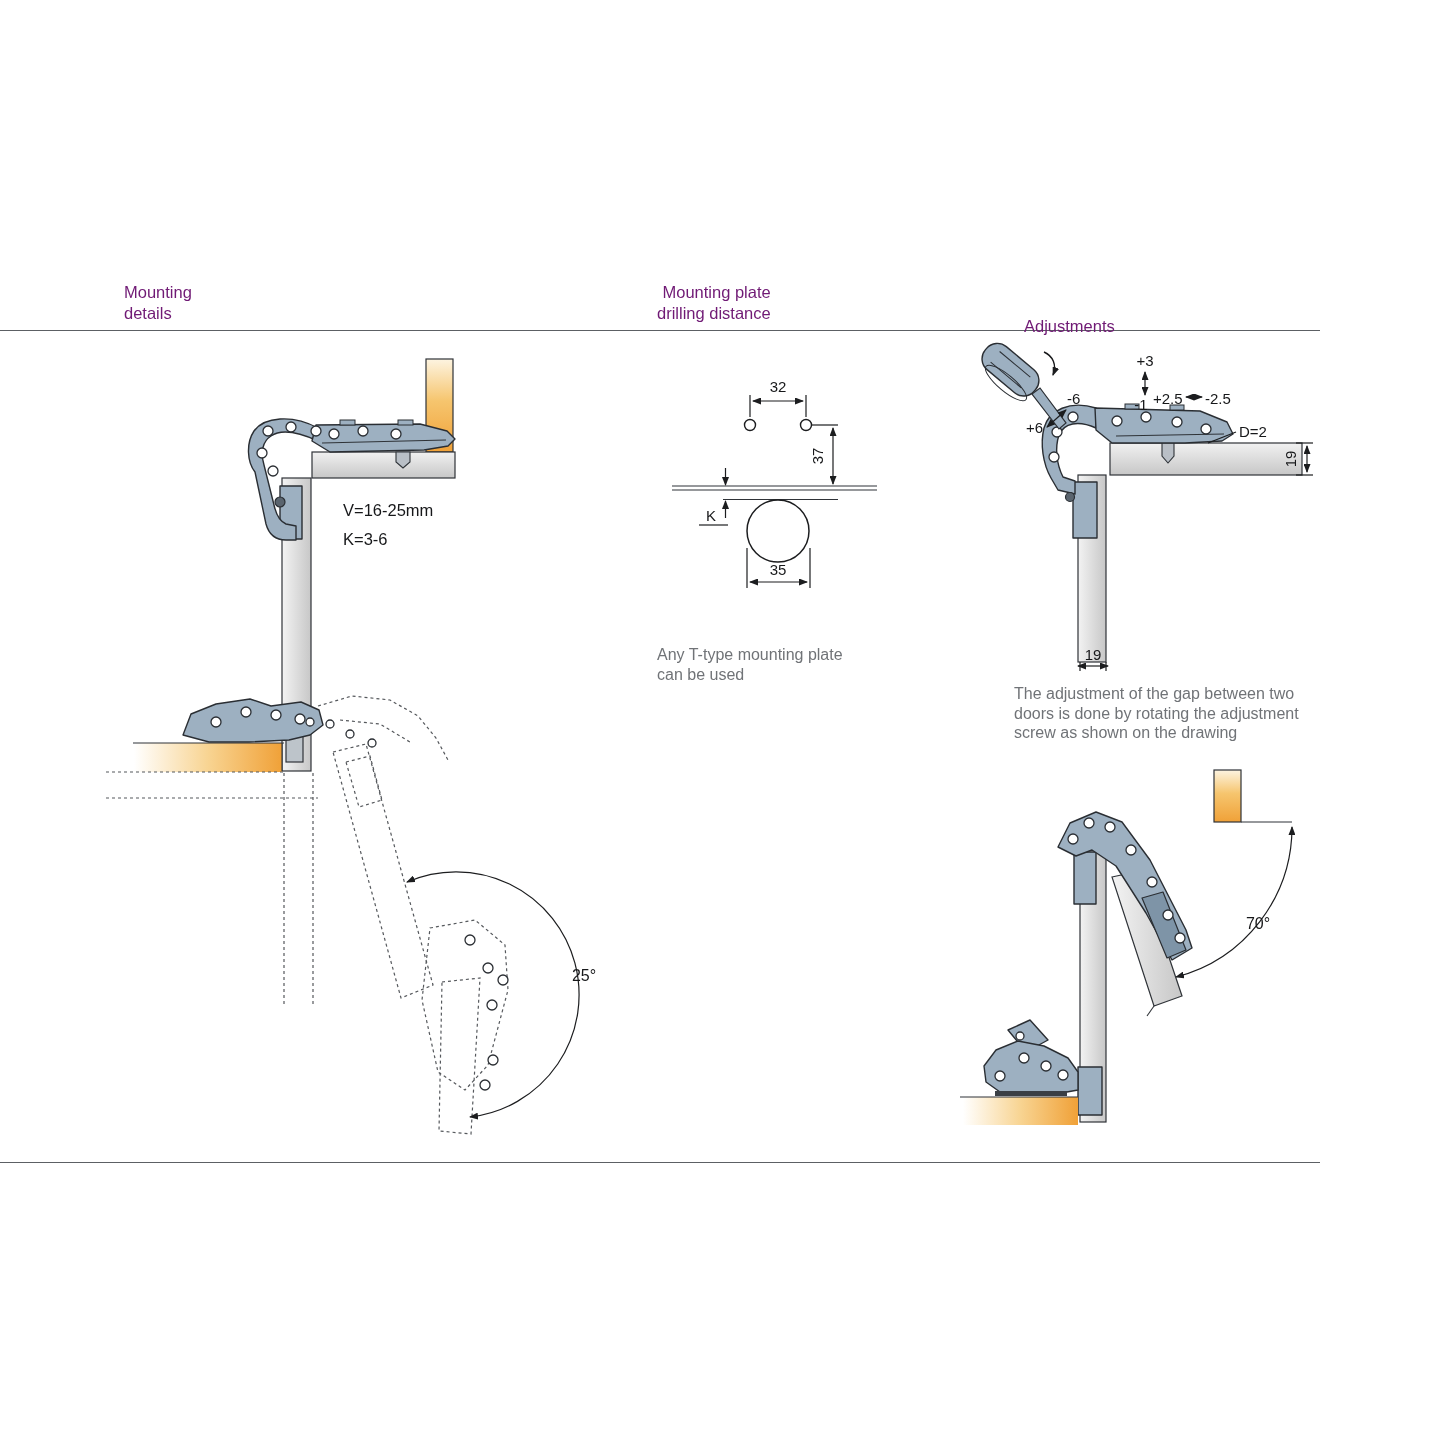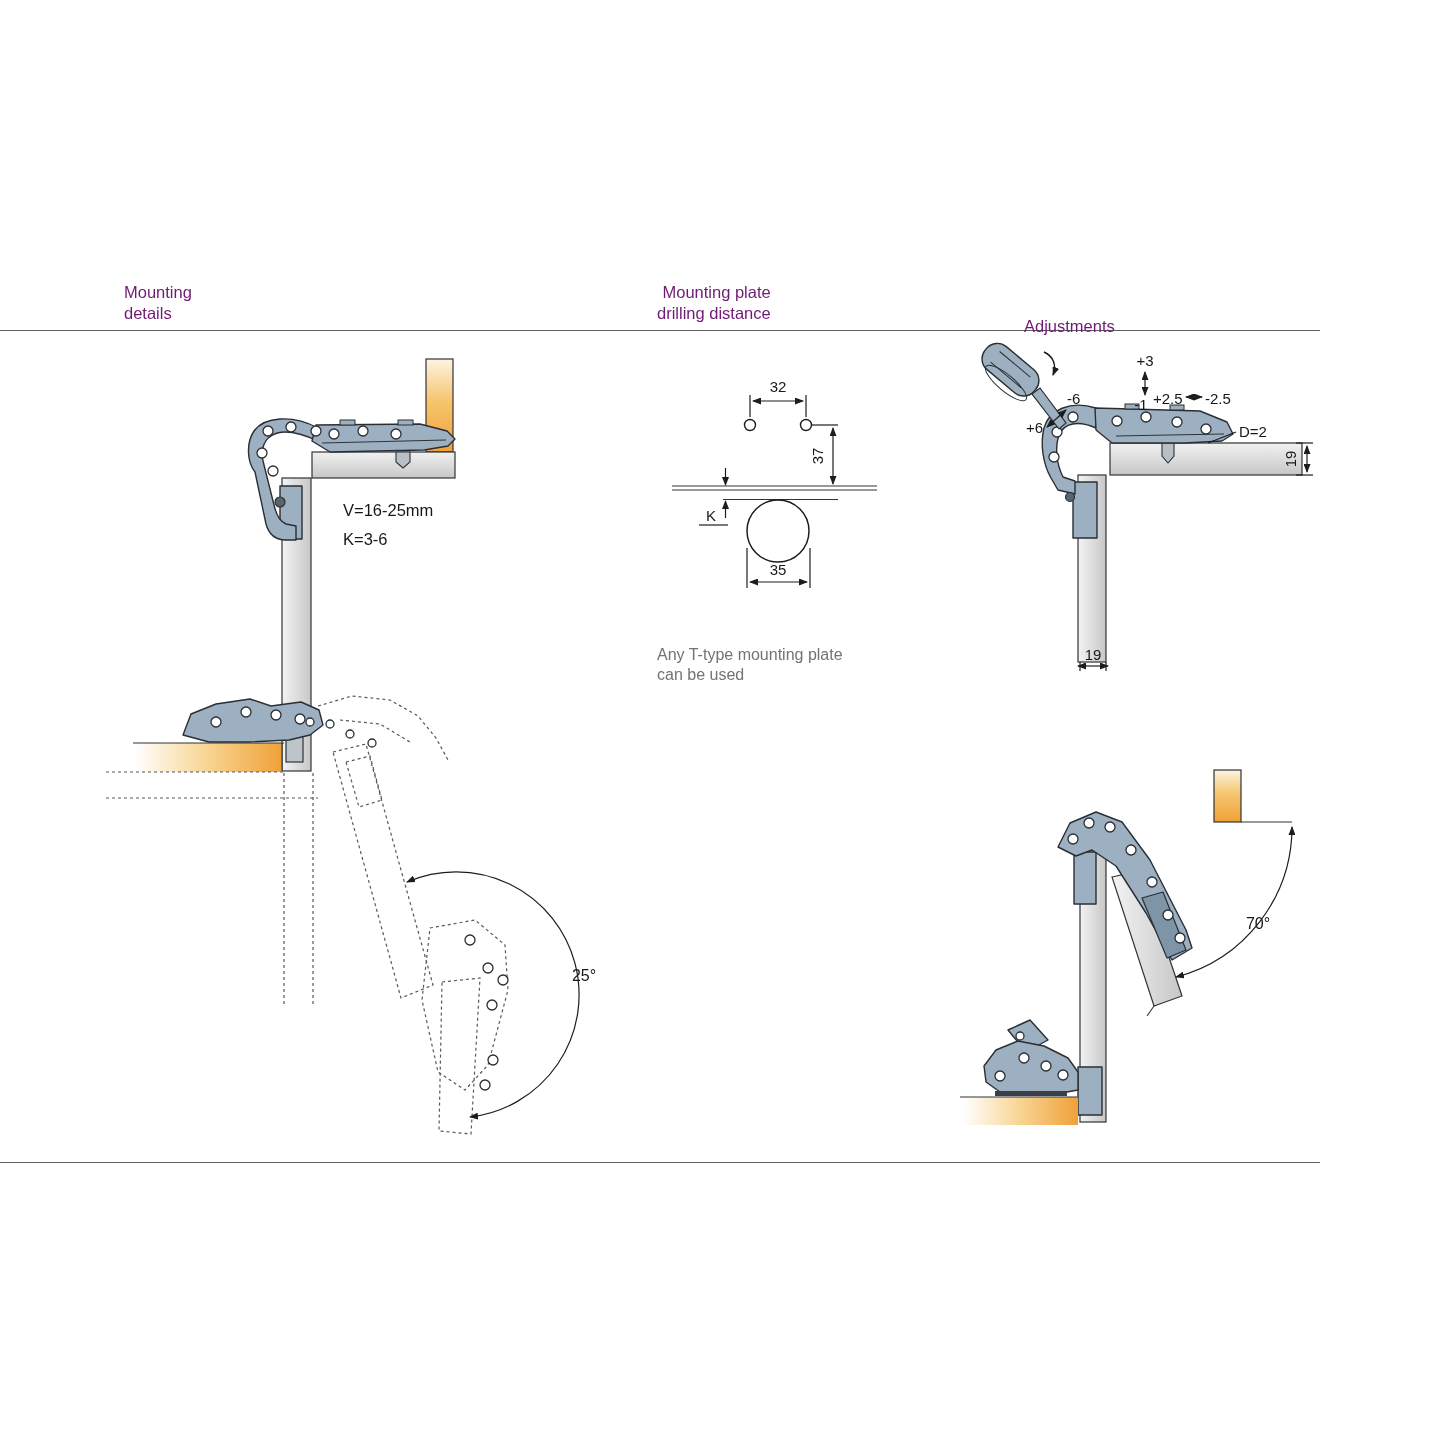--- a/index.html
+++ b/index.html
@@ -32,20 +32,23 @@
   <div class="rule rule-bottom"></div>
 
   <div class="hdr" style="left:124px;top:282px;">Mounting
 details</div>
   <div class="hdr" style="left:657px;top:282px;text-align:right;">Mounting plate
 drilling distance</div>
   <div class="hdr" style="left:1012px;top:316px;margin-left:12px;">Adjustments</div>
 
   <div class="cap" style="left:657px;top:645px;">Any T-type mounting plate
 can be used</div>
+  <div class="cap" style="left:1014px;top:684px;">The adjustment of the gap between two
+doors is done by rotating the adjustment
+screw as shown on the drawing</div>
 
   <div class="vk" style="left:343px;top:496px;">V=16-25mm
 K=3-6</div>
 
   <svg width="1445" height="1445" viewBox="0 0 1445 1445">
     <defs>
       <marker id="ar" markerWidth="9" markerHeight="7" refX="8" refY="3.5" orient="auto-start-reverse" markerUnits="userSpaceOnUse">
         <path d="M0,0 L9,3.5 L0,7 Z" fill="#1c1d1f"></path>
       </marker>
       <linearGradient id="panelH" x1="0" y1="0" x2="0" y2="1">

